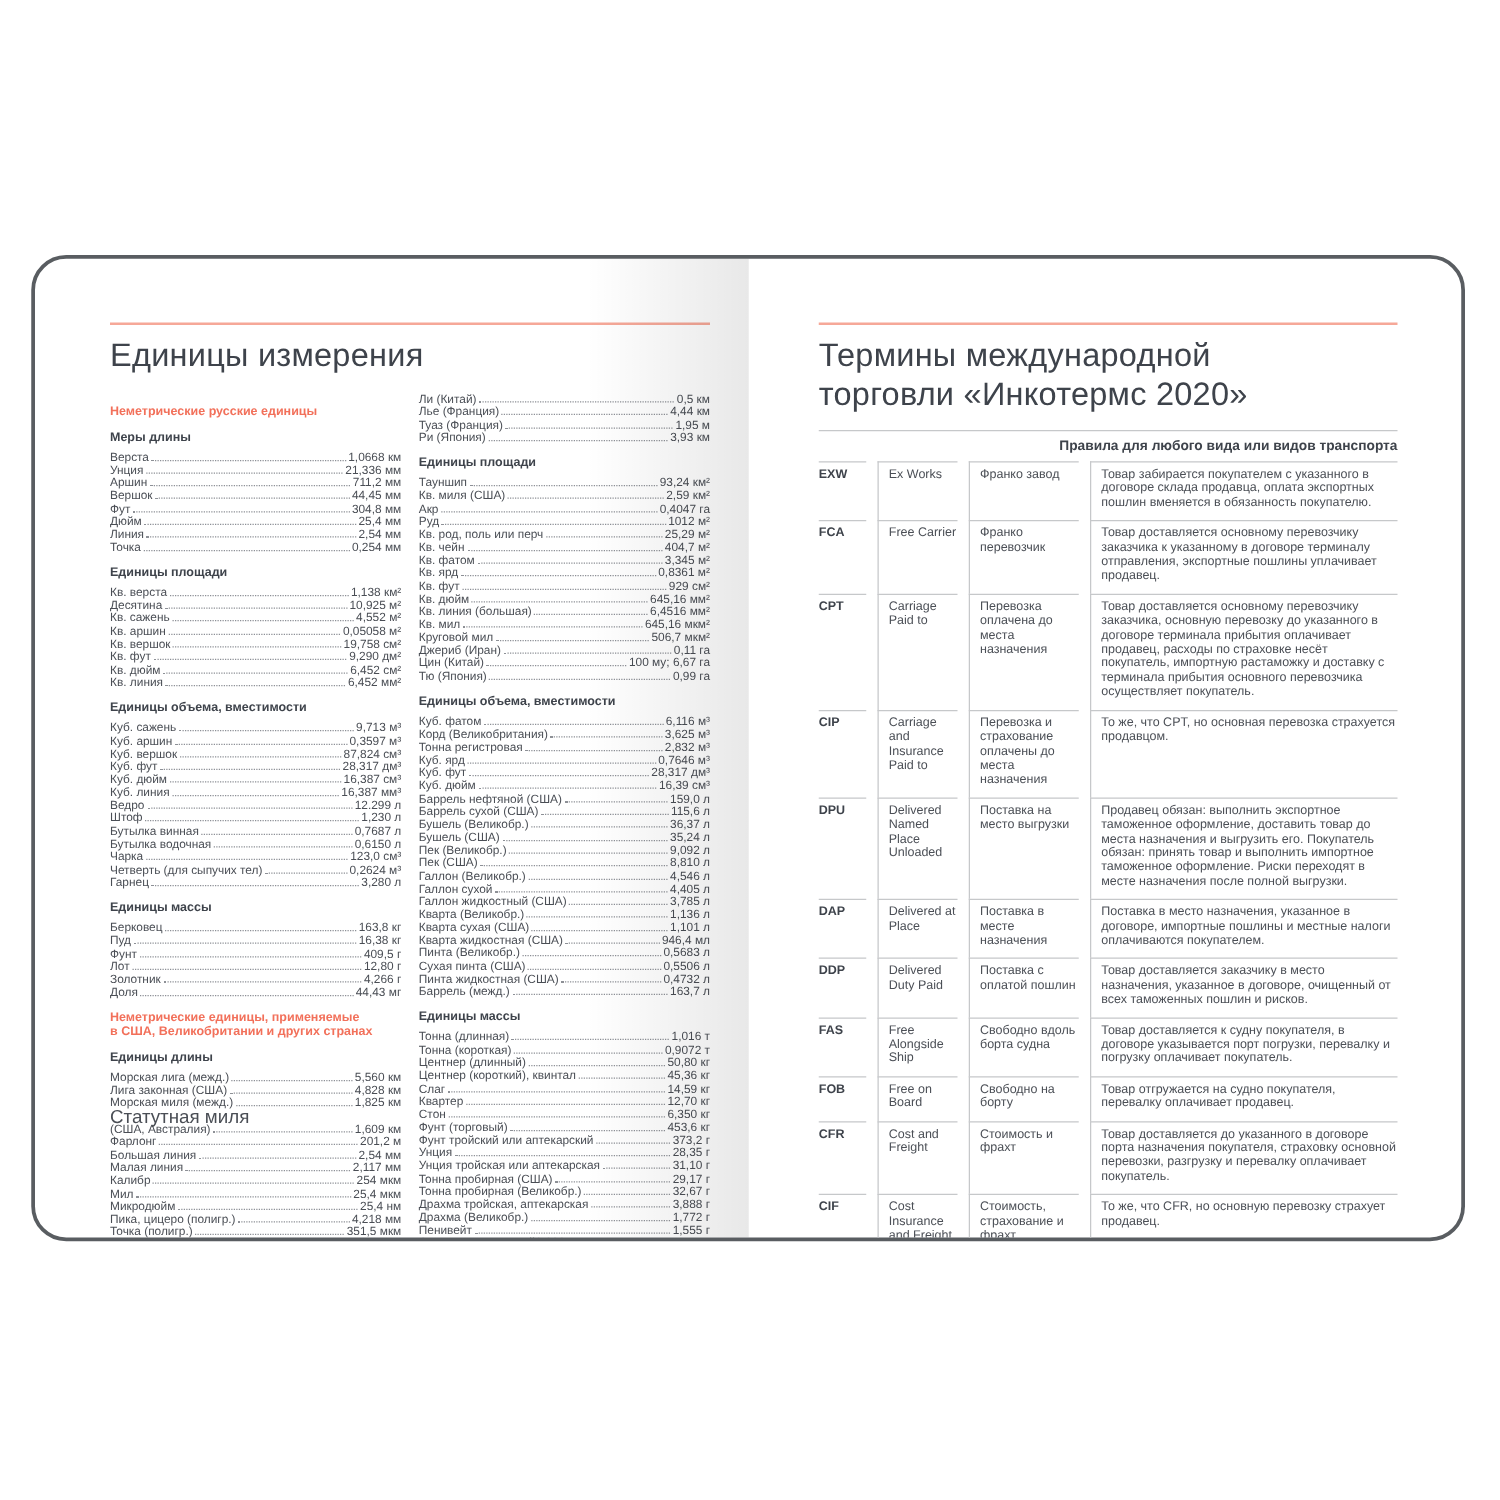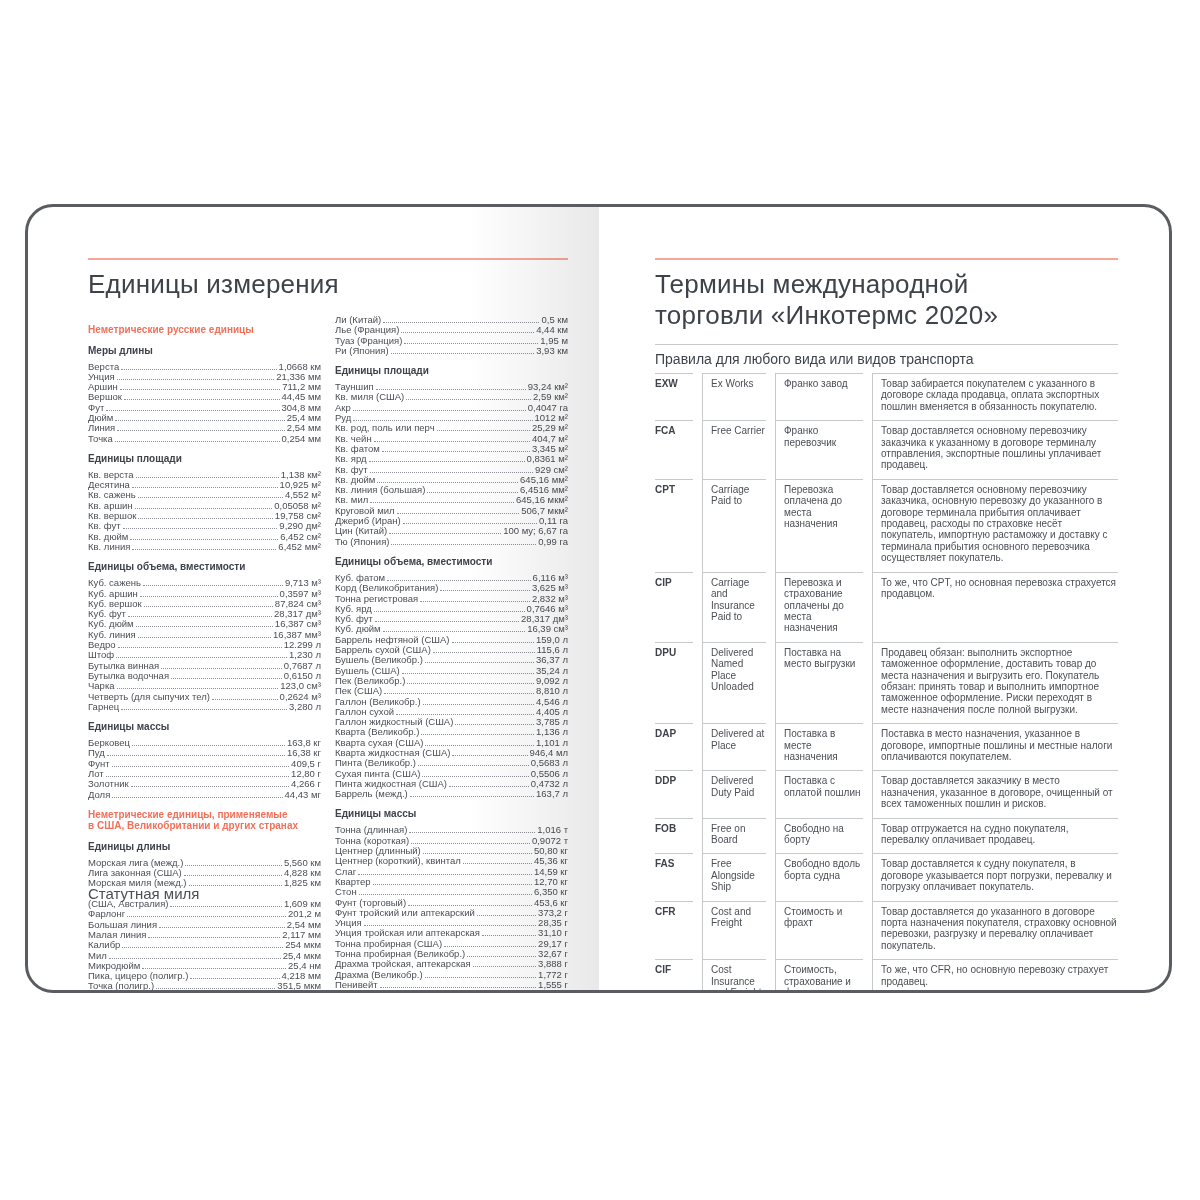--- a/index.html
+++ b/index.html
@@ -23,22 +23,22 @@
   .orange{color:#f2705a;font-weight:700;font-size:10px;line-height:11.5px;margin:9px 0 6px;}
   .sub{color:#3e434b;font-weight:700;font-size:10px;margin:9px 0 6px;}
   .ulist{margin:0 0 2px 0;}
   .urow{display:flex;align-items:baseline;font-size:9.5px;line-height:10.3px;color:#4a4e55;}
   .urow .nm{white-space:nowrap;}
   .urow .dots{flex:1;margin:0 2px 2px 2px;border-bottom:1.3px dotted #8d9096;min-width:8px;}
   .urow .val{white-space:nowrap;}
   .upre{font-size:15px;line-height:10.3px;color:#4a4e55;}
   
   .ttable{margin-top:13px;width:463px;border-bottom:1.5px solid #c6c8ca;}
-  .thead{border-top:1.5px solid #c6c8ca;text-align:left;font-weight:400;
-    font-size:14px;color:#3e434b;padding:6px 0 6px;}
+  .thead{border-top:1.5px solid #c6c8ca;text-align:right;font-weight:700;
+    font-size:11px;color:#3e434b;padding:6px 0 6px;}
   .trow{display:grid;grid-template-columns:38px 64px 88px 1fr;column-gap:9px;}
   .tcell{border-top:1.5px solid #c6c8ca;padding:4px 0 8px;font-size:10px;
     line-height:11.4px;color:#4b4f56;}
   .tcell.vline{border-left:1.5px solid #c6c8ca;padding-left:8px;}
   .tcode{font-weight:700;color:#3e434b;}
 </style>
 </head>
 <body>
 
 <div class="book">
@@ -666,30 +666,30 @@
           <div class="tcell vline">Поставка в месте назначения</div>
           <div class="tcell vline">Поставка в место назначения, указанное в договоре, импортные пошлины и местные налоги оплачиваются покупателем.</div>
         </div>
         <div class="trow">
           <div class="tcell tcode">DDP</div>
           <div class="tcell vline">Delivered Duty Paid</div>
           <div class="tcell vline">Поставка с оплатой пошлин</div>
           <div class="tcell vline">Товар доставляется заказчику в место назначения, указанное в договоре, очищенный от всех таможенных пошлин и рисков.</div>
         </div>
         <div class="trow">
+          <div class="tcell tcode">FAS</div>
+          <div class="tcell vline">Free Alongside Ship</div>
+          <div class="tcell vline">Свободно вдоль борта судна</div>
+          <div class="tcell vline">Товар доставляется к судну покупателя, в договоре указывается порт погрузки, перевалку и погрузку оплачивает покупатель.</div>
+        </div>
+        <div class="trow">
           <div class="tcell tcode">FOB</div>
           <div class="tcell vline">Free on Board</div>
           <div class="tcell vline">Свободно на борту</div>
           <div class="tcell vline">Товар отгружается на судно покупателя, перевалку оплачивает продавец.</div>
-        </div>
-        <div class="trow">
-          <div class="tcell tcode">FAS</div>
-          <div class="tcell vline">Free Alongside Ship</div>
-          <div class="tcell vline">Свободно вдоль борта судна</div>
-          <div class="tcell vline">Товар доставляется к судну покупателя, в договоре указывается порт погрузки, перевалку и погрузку оплачивает покупатель.</div>
         </div>
         <div class="trow">
           <div class="tcell tcode">CFR</div>
           <div class="tcell vline">Cost and Freight</div>
           <div class="tcell vline">Стоимость и фрахт</div>
           <div class="tcell vline">Товар доставляется до указанного в договоре порта назначения покупателя, страховку основной перевозки, разгрузку и перевалку оплачивает покупатель.</div>
         </div>
         <div class="trow">
           <div class="tcell tcode">CIF</div>
           <div class="tcell vline">Cost Insurance and Freight</div>

